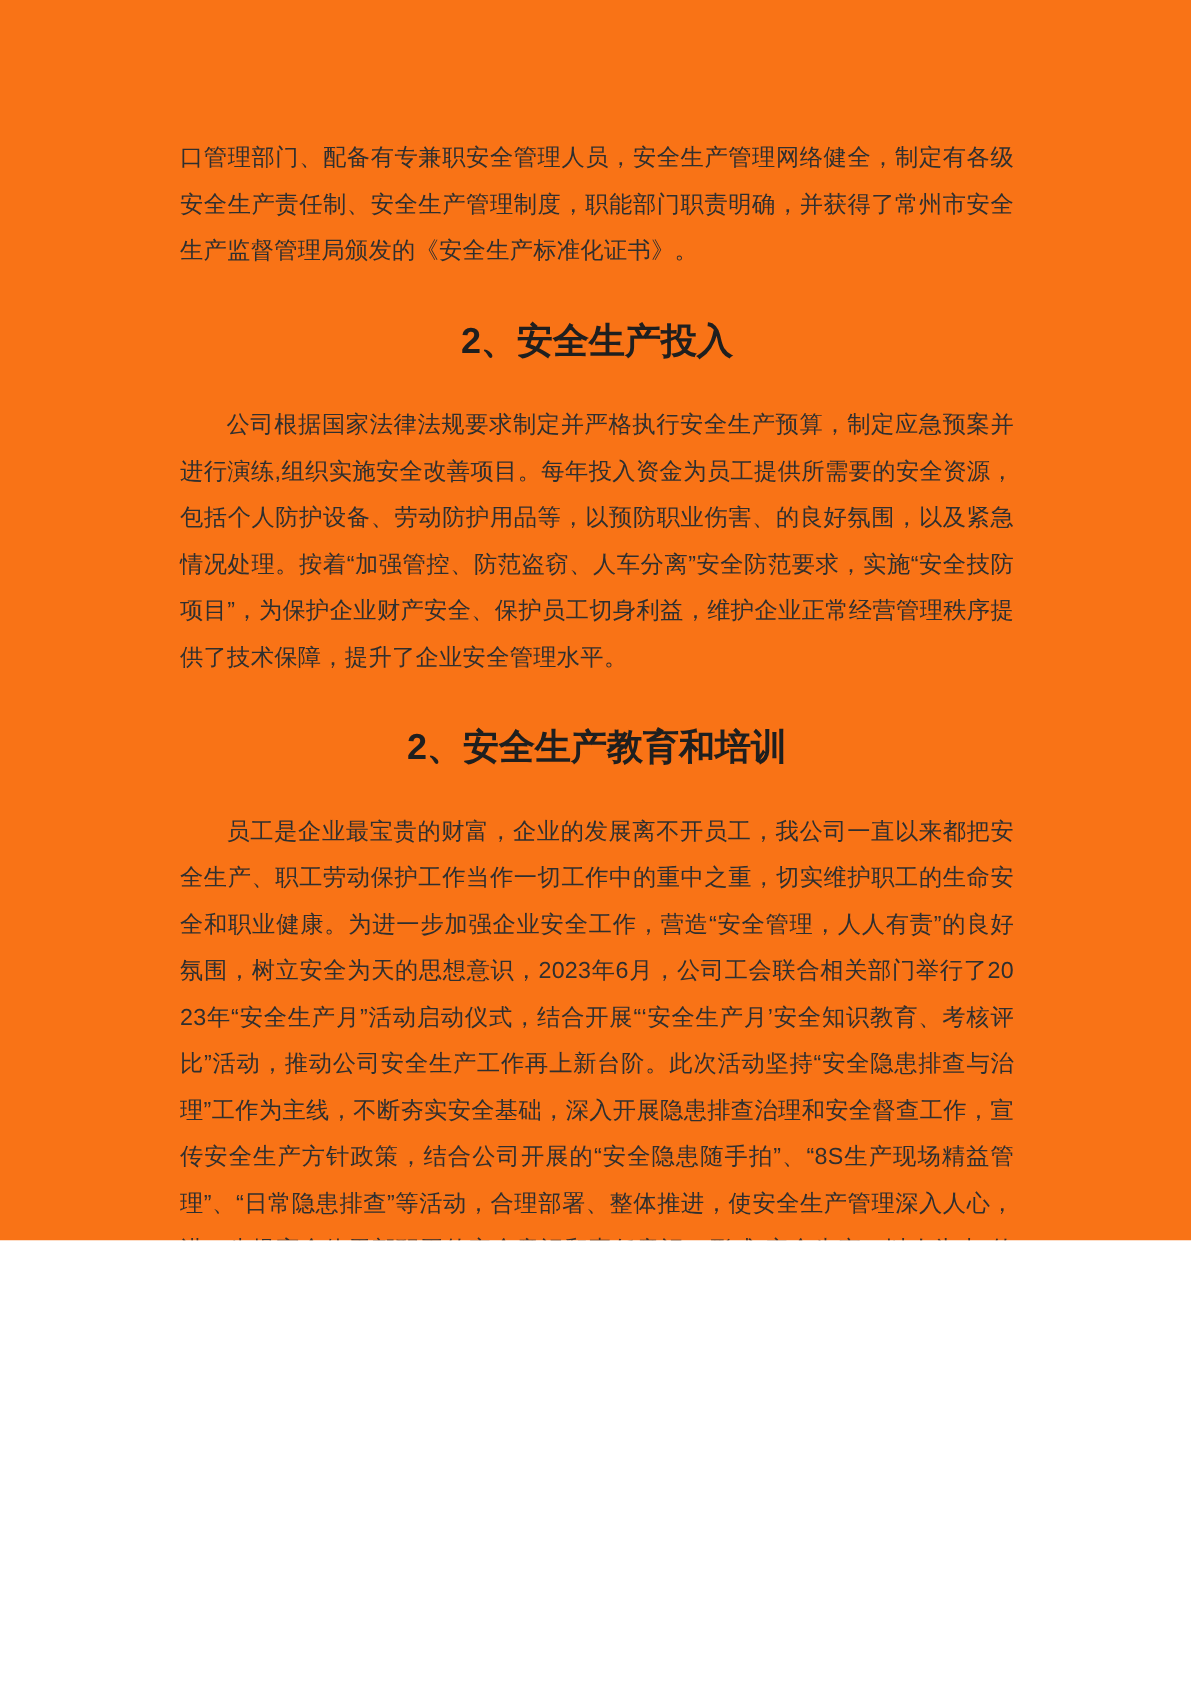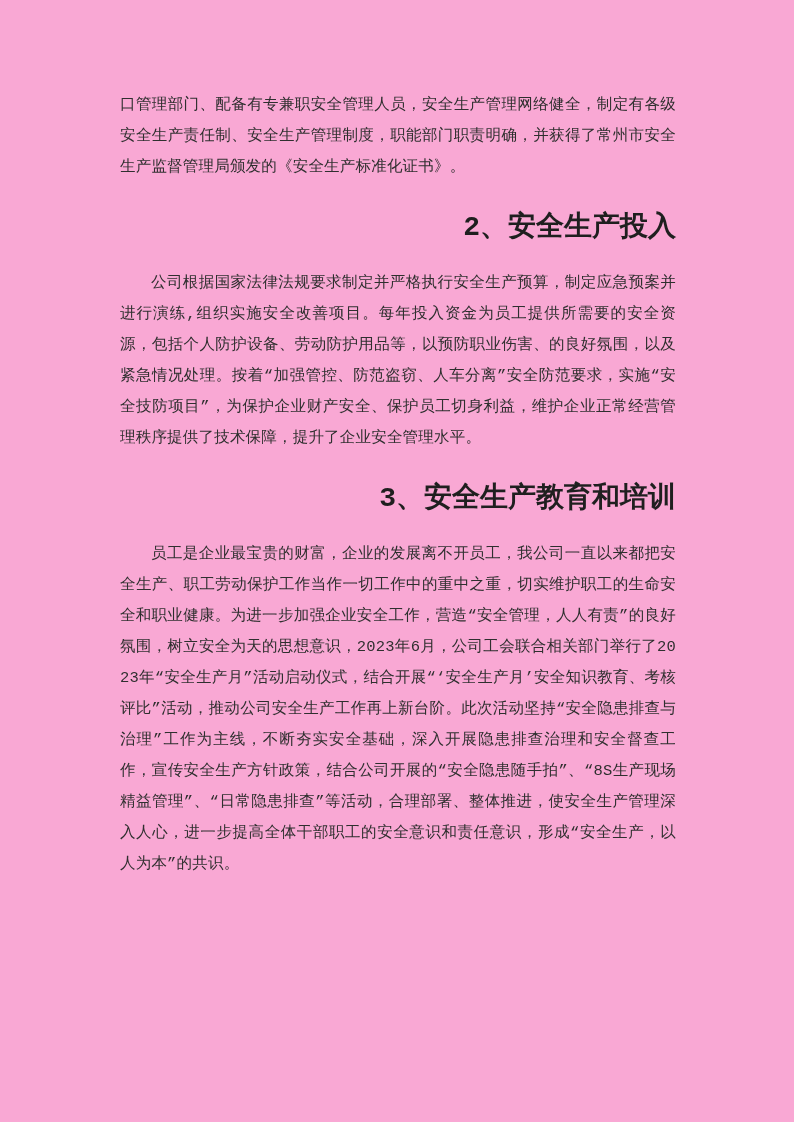--- a/index.html
+++ b/index.html
@@ -3,58 +3,58 @@
 <meta charset="utf-8">
 <style>
   html, body {
     margin: 0;
     padding: 0;
     background: #ffffff;
   }
   .page {
     position: relative;
     width: 794px;
-    height: 1122px;
+    height: 827px;
     margin: 0 auto;
-    background: #f9a8d4;
+    background: #f97316;
     box-sizing: border-box;
     padding: 90px 118px 0 120px;
     overflow: hidden;
-    font-family: Liberation Mono, monospace;
+    font-family: Liberation Sans, sans-serif;
     color: #2f2f2f;
   }
   .para {
     margin: 0;
     font-size: 15.5px;
     line-height: 31px;
     text-align: justify;
     text-indent: 2em;
     letter-spacing: 0.2px;
     word-break: break-all;
   }
   .para.no-indent {
     text-indent: 0;
   }
   .section-heading {
     margin: 30px 0 25px 0;
-    font-size: 28px;
+    font-size: 24px;
     line-height: 30px;
     font-weight: bold;
     color: #1f1f1f;
-    text-align: right;
+    text-align: center;
   }
 </style>
 </head>
 <body>
 
 <div class="page">
 
   <p class="para no-indent">口管理部门、配备有专兼职安全管理人员，安全生产管理网络健全，制定有各级安全生产责任制、安全生产管理制度，职能部门职责明确，并获得了常州市安全生产监督管理局颁发的《安全生产标准化证书》。</p>
 
   <h2 class="section-heading">2、安全生产投入</h2>
 
   <p class="para">公司根据国家法律法规要求制定并严格执行安全生产预算，制定应急预案并进行演练,组织实施安全改善项目。每年投入资金为员工提供所需要的安全资源，包括个人防护设备、劳动防护用品等，以预防职业伤害、的良好氛围，以及紧急情况处理。按着“加强管控、防范盗窃、人车分离”安全防范要求，实施“安全技防项目”，为保护企业财产安全、保护员工切身利益，维护企业正常经营管理秩序提供了技术保障，提升了企业安全管理水平。</p>
 
-  <h2 class="section-heading">3、安全生产教育和培训</h2>
+  <h2 class="section-heading">2、安全生产教育和培训</h2>
 
   <p class="para">员工是企业最宝贵的财富，企业的发展离不开员工，我公司一直以来都把安全生产、职工劳动保护工作当作一切工作中的重中之重，切实维护职工的生命安全和职业健康。为进一步加强企业安全工作，营造“安全管理，人人有责”的良好氛围，树立安全为天的思想意识，2023年6月，公司工会联合相关部门举行了2023年“安全生产月”活动启动仪式，结合开展“‘安全生产月’安全知识教育、考核评比”活动，推动公司安全生产工作再上新台阶。此次活动坚持“安全隐患排查与治理”工作为主线，不断夯实安全基础，深入开展隐患排查治理和安全督查工作，宣传安全生产方针政策，结合公司开展的“安全隐患随手拍”、“8S生产现场精益管理”、“日常隐患排查”等活动，合理部署、整体推进，使安全生产管理深入人心，进一步提高全体干部职工的安全意识和责任意识，形成“安全生产，以人为本”的共识。</p>
 
 </div>
 
 </body></html>

